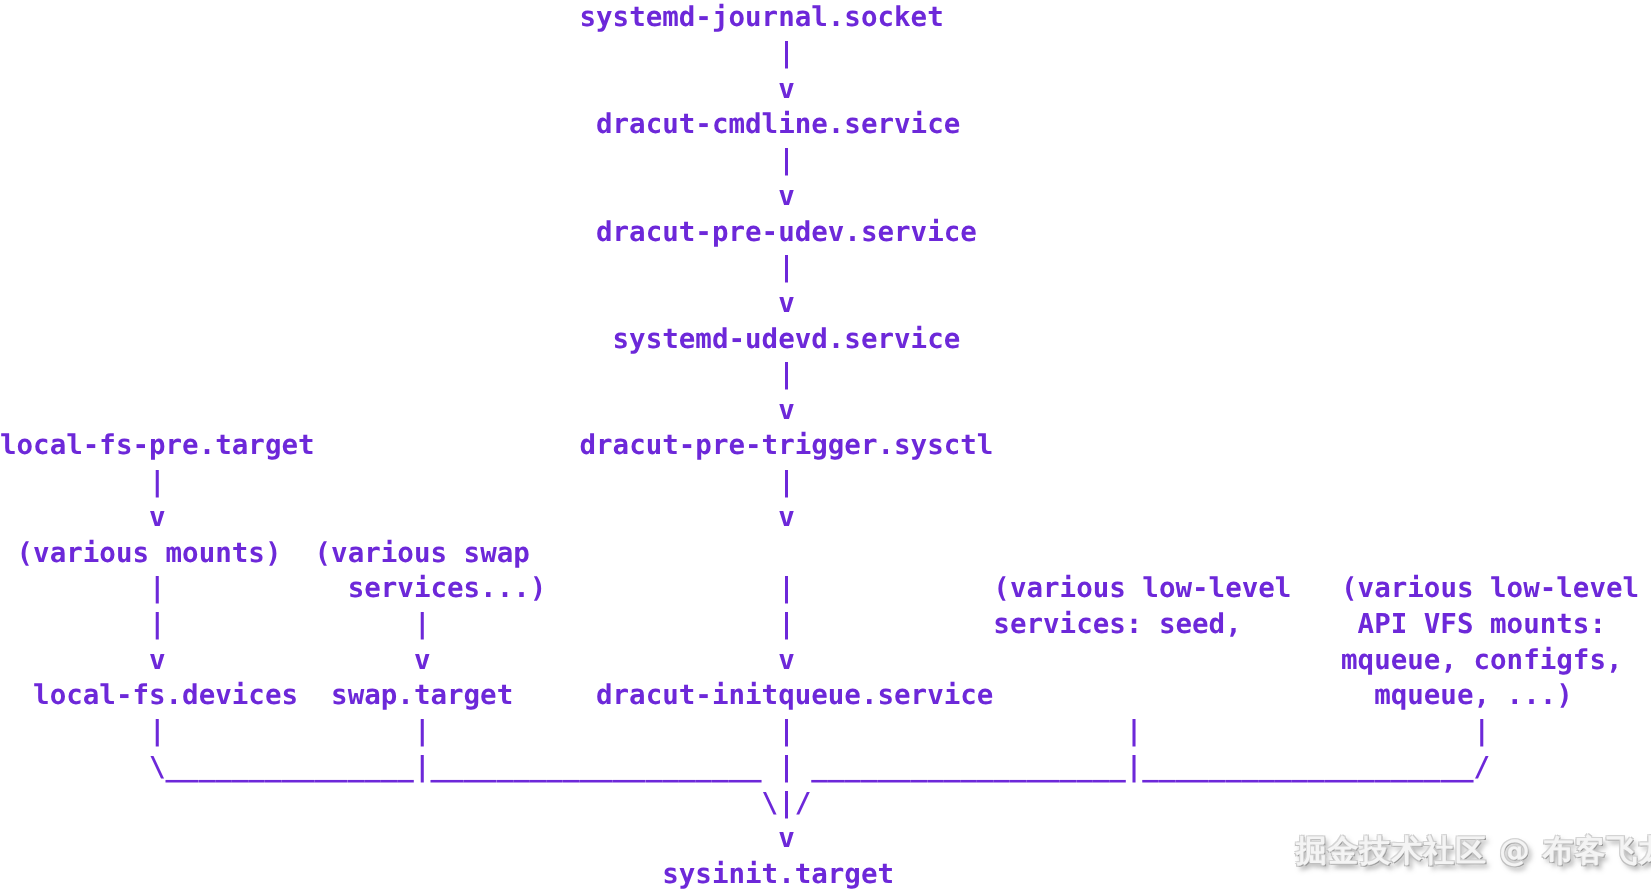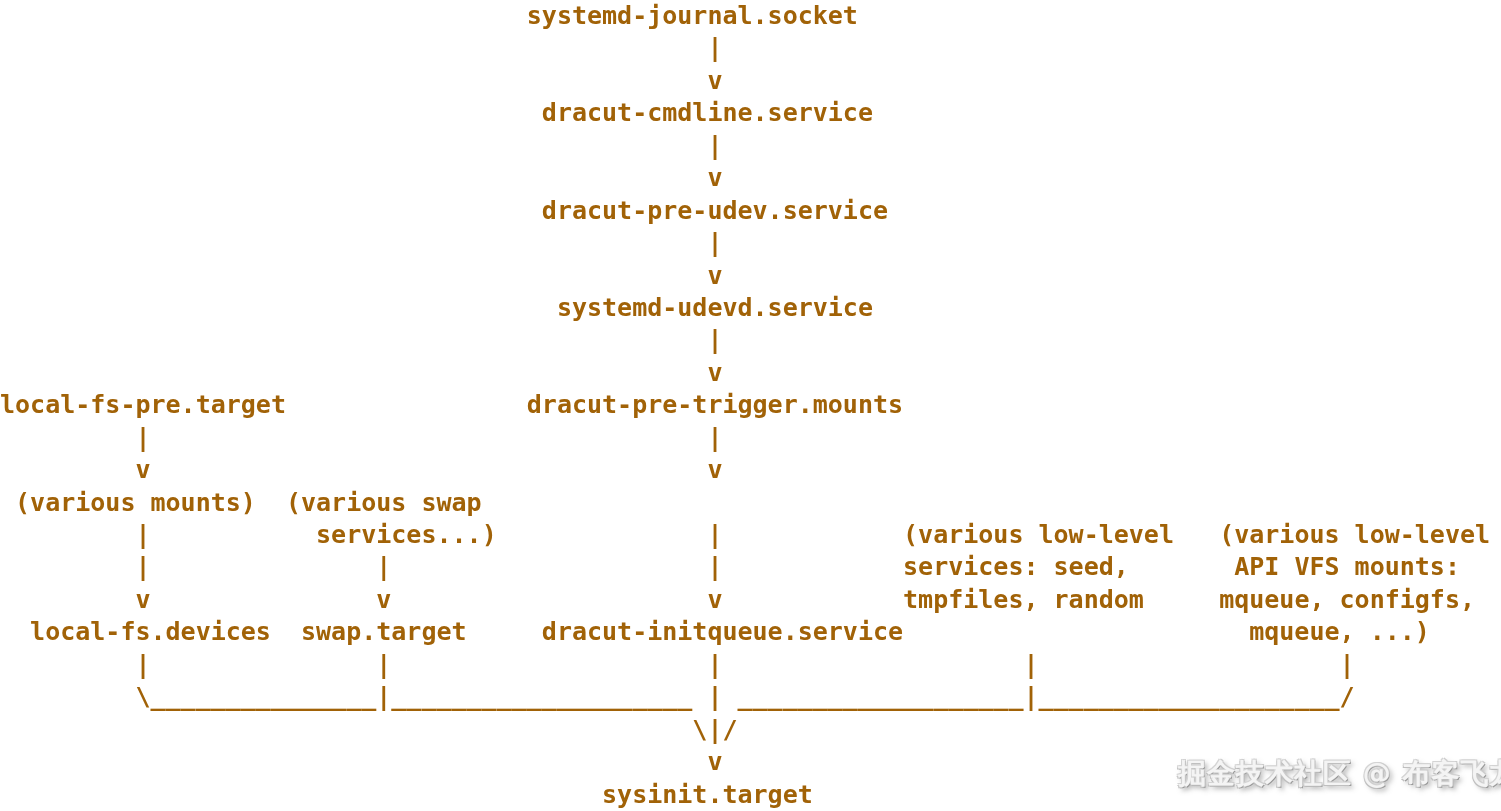--- a/index.html
+++ b/index.html
@@ -5,21 +5,21 @@
   html,body{margin:0;padding:0;background:#ffffff;}
   .stage{position:relative;width:1501px;height:811px;background:#ffffff;overflow:hidden;}
   .t{
     position:absolute;
     top:calc(var(--r) * 32.44px);
     left:calc(var(--c) * 15.051px);
     font-family:"DejaVu Sans Mono", monospace;
     font-weight:700;
     font-size:25px;
     line-height:32.44px;
-    color:#a16207;
+    color:#6d28d9;
     white-space:pre;
     letter-spacing:0;
   }
   .wm{
     position:absolute;
     left:1178px;
     top:754px;
     font-family:"DejaVu Sans", sans-serif;
     font-weight:700;
     font-size:28px;
@@ -41,21 +41,21 @@
   <span class="t" style="--r:2;--c:47">v</span>
   <span class="t" style="--r:3;--c:36">dracut-cmdline.service</span>
   <span class="t" style="--r:4;--c:47">|</span>
   <span class="t" style="--r:5;--c:47">v</span>
   <span class="t" style="--r:6;--c:36">dracut-pre-udev.service</span>
   <span class="t" style="--r:7;--c:47">|</span>
   <span class="t" style="--r:8;--c:47">v</span>
   <span class="t" style="--r:9;--c:37">systemd-udevd.service</span>
   <span class="t" style="--r:10;--c:47">|</span>
   <span class="t" style="--r:11;--c:47">v</span>
-  <span class="t" style="--r:12;--c:35">dracut-pre-trigger.mounts</span>
+  <span class="t" style="--r:12;--c:35">dracut-pre-trigger.sysctl</span>
   <span class="t" style="--r:13;--c:47">|</span>
   <span class="t" style="--r:14;--c:47">v</span>
   <span class="t" style="--r:16;--c:47">|</span>
   <span class="t" style="--r:17;--c:47">|</span>
   <span class="t" style="--r:18;--c:47">v</span>
   <span class="t" style="--r:19;--c:36">dracut-initqueue.service</span>
   <span class="t" style="--r:20;--c:47">|</span>
 
   <span class="t" style="--r:12;--c:0">local-fs-pre.target</span>
   <span class="t" style="--r:13;--c:9">|</span>
@@ -69,21 +69,20 @@
 
   <span class="t" style="--r:15;--c:19">(various swap</span>
   <span class="t" style="--r:16;--c:21">services...)</span>
   <span class="t" style="--r:17;--c:25">|</span>
   <span class="t" style="--r:18;--c:25">v</span>
   <span class="t" style="--r:19;--c:20">swap.target</span>
   <span class="t" style="--r:20;--c:25">|</span>
 
   <span class="t" style="--r:16;--c:60">(various low-level</span>
   <span class="t" style="--r:17;--c:60">services: seed,</span>
-  <span class="t" style="--r:18;--c:60">tmpfiles, random</span>
   <span class="t" style="--r:20;--c:68">|</span>
 
   <span class="t" style="--r:16;--c:81">(various low-level</span>
   <span class="t" style="--r:18;--c:81">mqueue, configfs,</span>
   <span class="t" style="--r:17;--c:82">API VFS mounts:</span>
   <span class="t" style="--r:19;--c:83">mqueue, ...)</span>
   <span class="t" style="--r:20;--c:89">|</span>
 
   <span class="t" style="--r:21;--c:9">\</span>
   <span class="t" style="--r:21;--c:10">_______________</span>

